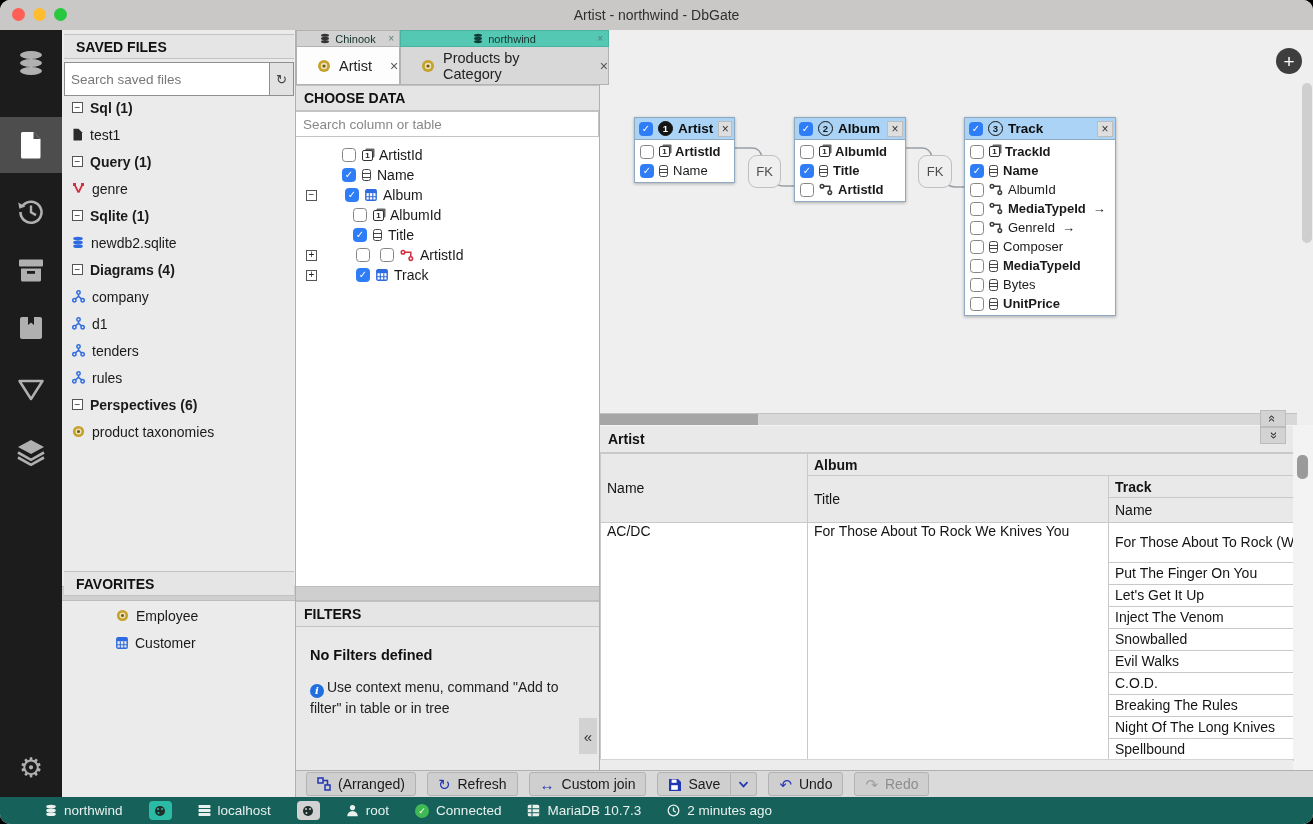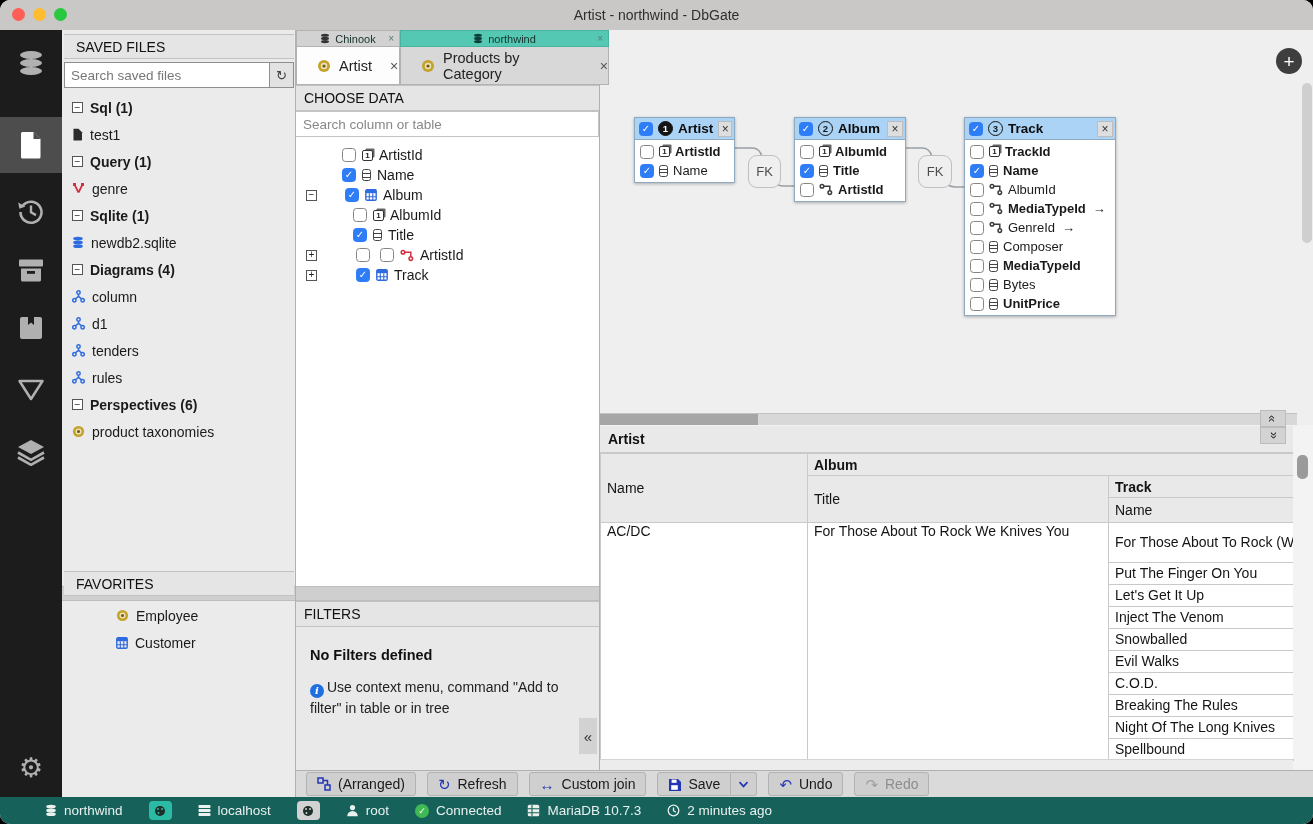--- a/index.html
+++ b/index.html
@@ -15,23 +15,23 @@
   .light{width:13px;height:13px;border-radius:50%;}
   .light.red{background:#ff5f57;}  .light.yellow{background:#febc2e;}  .light.green{background:#28c840;}
   
   .rail{left:0;top:30px;width:62px;height:767px;background:#1c1c1c;}
   .rail-item{position:absolute;left:0;width:62px;height:56px;display:flex;align-items:center;justify-content:center;}
   .rail-item.active{background:#4d4d4d;}
   .gear-glyph{font-size:27px;color:#b0b0b0;line-height:1;}
   
   .leftpanel{left:62px;top:30px;width:234px;height:767px;background:#ebebeb;border-right:1px solid #b0b0b0;box-sizing:border-box;}
   .panel-hd{background:#e5e5e5;border:1px solid #c2c2c2;border-left:none;border-right:none;
-            font-weight:normal;font-size:14px;color:#111;display:flex;align-items:center;padding-left:12px;box-sizing:border-box;}
+            font-weight:bold;font-size:14px;color:#111;display:flex;align-items:center;padding-left:12px;box-sizing:border-box;}
   .sf-hd{position:absolute;left:2px;right:1px;top:4px;height:25px;}
-  .searchrow{position:absolute;left:2px;right:1px;top:32px;height:26px;display:flex;}
+  .searchrow{position:absolute;left:2px;right:1px;top:32px;height:34px;display:flex;}
   .searchrow input{flex:1;border:1px solid #8f8f8f;border-right:none;background:#fff;font-size:13.5px;
                    font-family:inherit;padding:0 6px;outline:none;color:#222;min-width:0;}
   .searchrow input::placeholder{color:#777;}
   .search-refresh{width:23px;border:1px solid #8f8f8f;background:#e2e2e2;display:flex;align-items:center;justify-content:center;
                   font-size:13px;color:#444;cursor:pointer;}
   .sf-tree{position:absolute;left:0;right:0;top:64px;}
   .sf-row{height:27px;display:flex;align-items:center;gap:7px;padding-left:10px;font-size:14px;color:#1a1a1a;}
   .sf-row .bold{font-weight:bold;}
   .tg{width:11px;height:11px;border:1px solid #555;background:#fff;color:#222;display:inline-flex;flex:none;
       align-items:center;justify-content:center;font-size:10px;line-height:1;box-sizing:border-box;}
@@ -251,21 +251,21 @@
           <span class="tg">−</span>
           <span class="bold">Diagrams (4)</span>
         </div>
       <div class="sf-row">
         <svg class="ic" width="13" height="13" viewBox="0 0 13 13" fill="none" stroke="#2e6be0" stroke-width="1.5">
             <circle cx="6.5" cy="2.5" r="1.7"></circle>
             <circle cx="2.4" cy="10.3" r="1.7"></circle>
             <circle cx="10.6" cy="10.3" r="1.7"></circle>
             <path d="M6.5 4.2v2.1M6.5 6.3L3.2 9M6.5 6.3L9.8 9"></path>
           </svg>
-        <span>column</span>
+        <span>company</span>
         </div>
       <div class="sf-row">
         <svg class="ic" width="13" height="13" viewBox="0 0 13 13" fill="none" stroke="#2e6be0" stroke-width="1.5">
             <circle cx="6.5" cy="2.5" r="1.7"></circle>
             <circle cx="2.4" cy="10.3" r="1.7"></circle>
             <circle cx="10.6" cy="10.3" r="1.7"></circle>
             <path d="M6.5 4.2v2.1M6.5 6.3L3.2 9M6.5 6.3L9.8 9"></path>
           </svg>
         <span>d1</span>
         </div>

